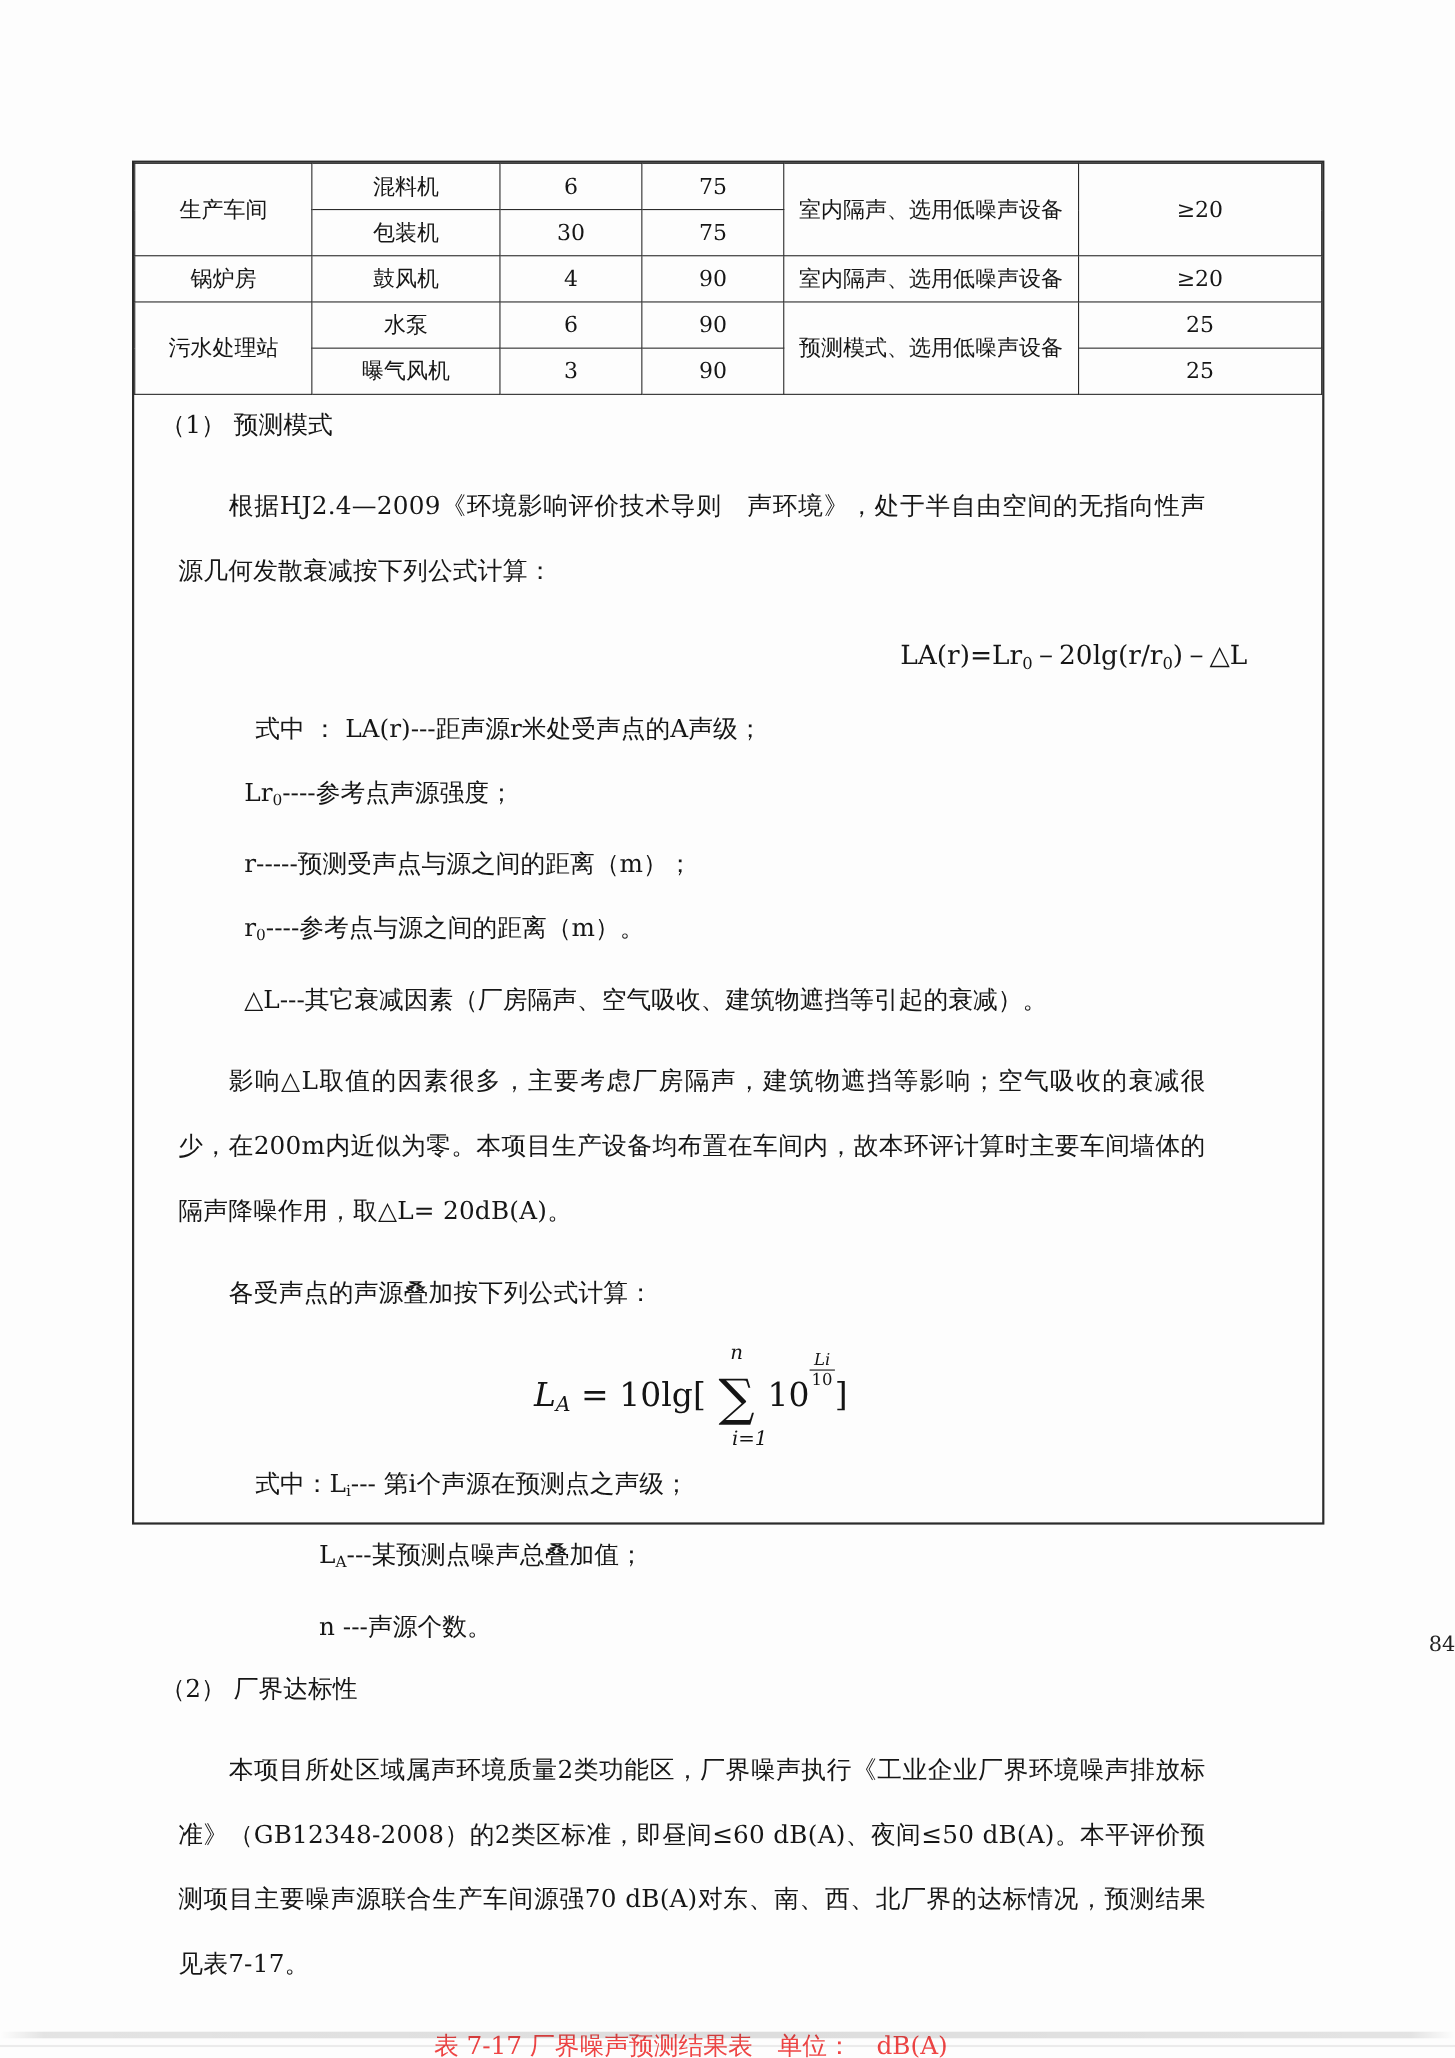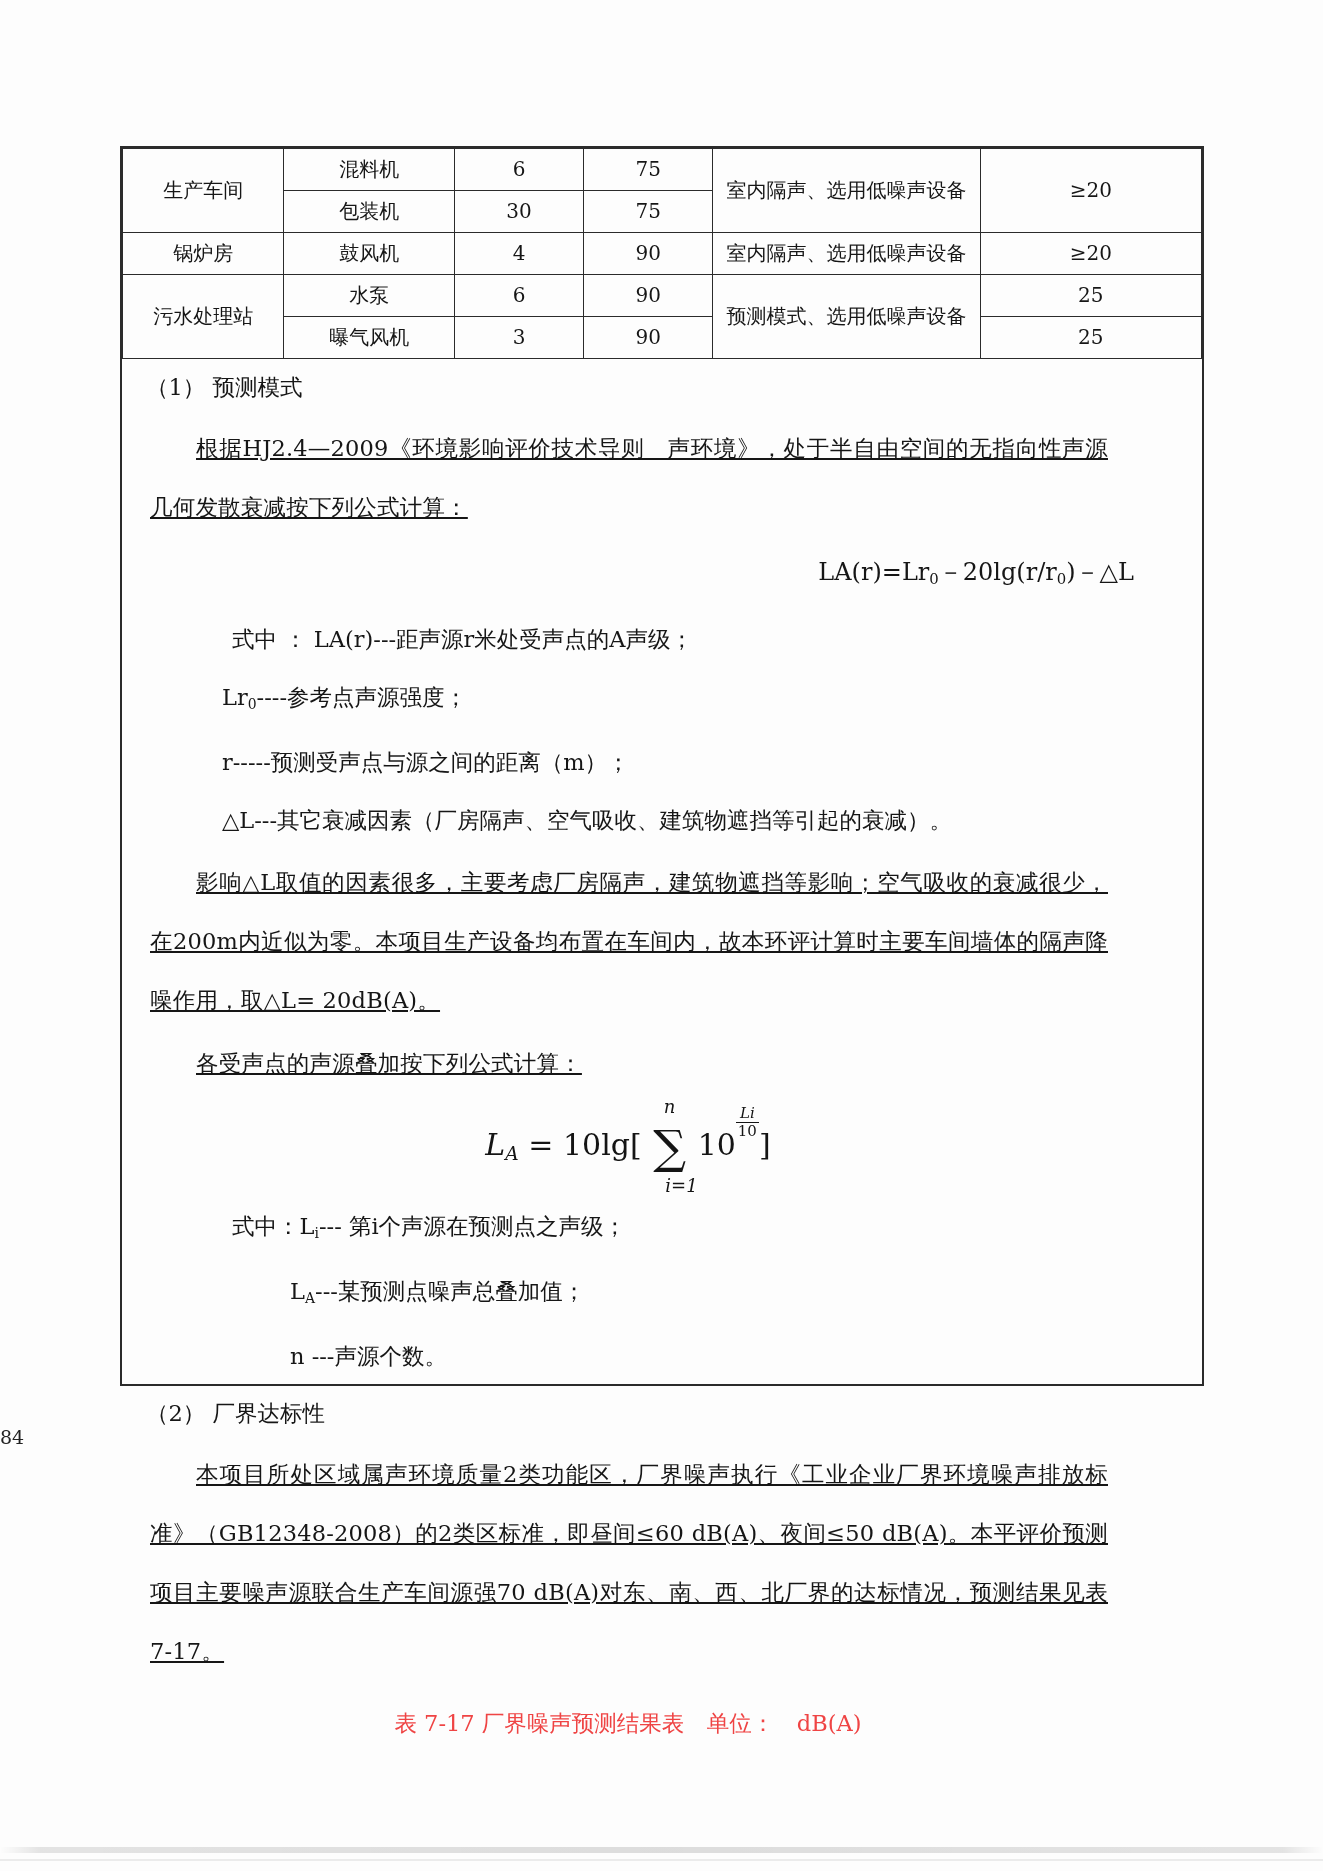--- a/index.html
+++ b/index.html
@@ -64,25 +64,24 @@
   .col-c { width: 112px; }
   .col-d { width: 112px; }
   .col-e { width: 232px; }
   .col-f { width: 192px; }
 
   
   .para {
     font-size: 22.5px;
     line-height: 59px;
     letter-spacing: 0.2px;
-    margin: 4px;
+    margin: 16px;
     text-align: justify;
     text-justify: inter-ideograph;
     color: #161616;
-    text-decoration: underline;
   }
   .para.indent { text-indent: 46px; }
   .para.nojustify { text-align: left; }
 
   .block { padding: 0 22px 0 24px; }
 
   .heading-line {
     font-size: 22.5px;
     line-height: 56px;
     color: #161616;
@@ -183,22 +182,22 @@
     line-height: 56px;
     color: #ef4444;
     margin-top: 14px;
   }
 
   
   .page-number {
     position: absolute;
     left: 0;
     right: 0;
-    top: 1426px;
-    text-align: left;
+    top: 1484px;
+    text-align: right;
     font-size: 19px;
     color: #222;
     font-family: "DejaVu Serif", "Liberation Serif", serif;
   }
 
   
   .scan-edge {
     position: absolute;
     left: 0;
     right: 0;
@@ -287,20 +286,23 @@
   </div>
 
   <div class="defline ind1">式中 ： LA(r)---距声源r米处受声点的A声级；</div>
 
   <div class="defline ind2">
     <span>Lr</span><sub>0</sub><span>----参考点声源强度；</span>
   </div>
 
   <div class="defline ind2">r-----预测受声点与源之间的距离（m）；</div>
 
+  <div class="defline ind2">
+    <span>r</span><sub>0</sub><span>----参考点与源之间的距离（m）。</span>
+  </div>
 
   <div class="defline ind2">△L---其它衰减因素（厂房隔声、空气吸收、建筑物遮挡等引起的衰减）。</div>
 
   <div class="block">
     <p class="para indent">影响△L取值的因素很多，主要考虑厂房隔声，建筑物遮挡等影响；空气吸收的衰减很少，在200m内近似为零。本项目生产设备均布置在车间内，故本环评计算时主要车间墙体的隔声降噪作用，取△L= 20dB(A)。</p>
   </div>
 
   <div class="block">
     <p class="para indent nojustify">各受声点的声源叠加按下列公式计算：</p>
   </div>

